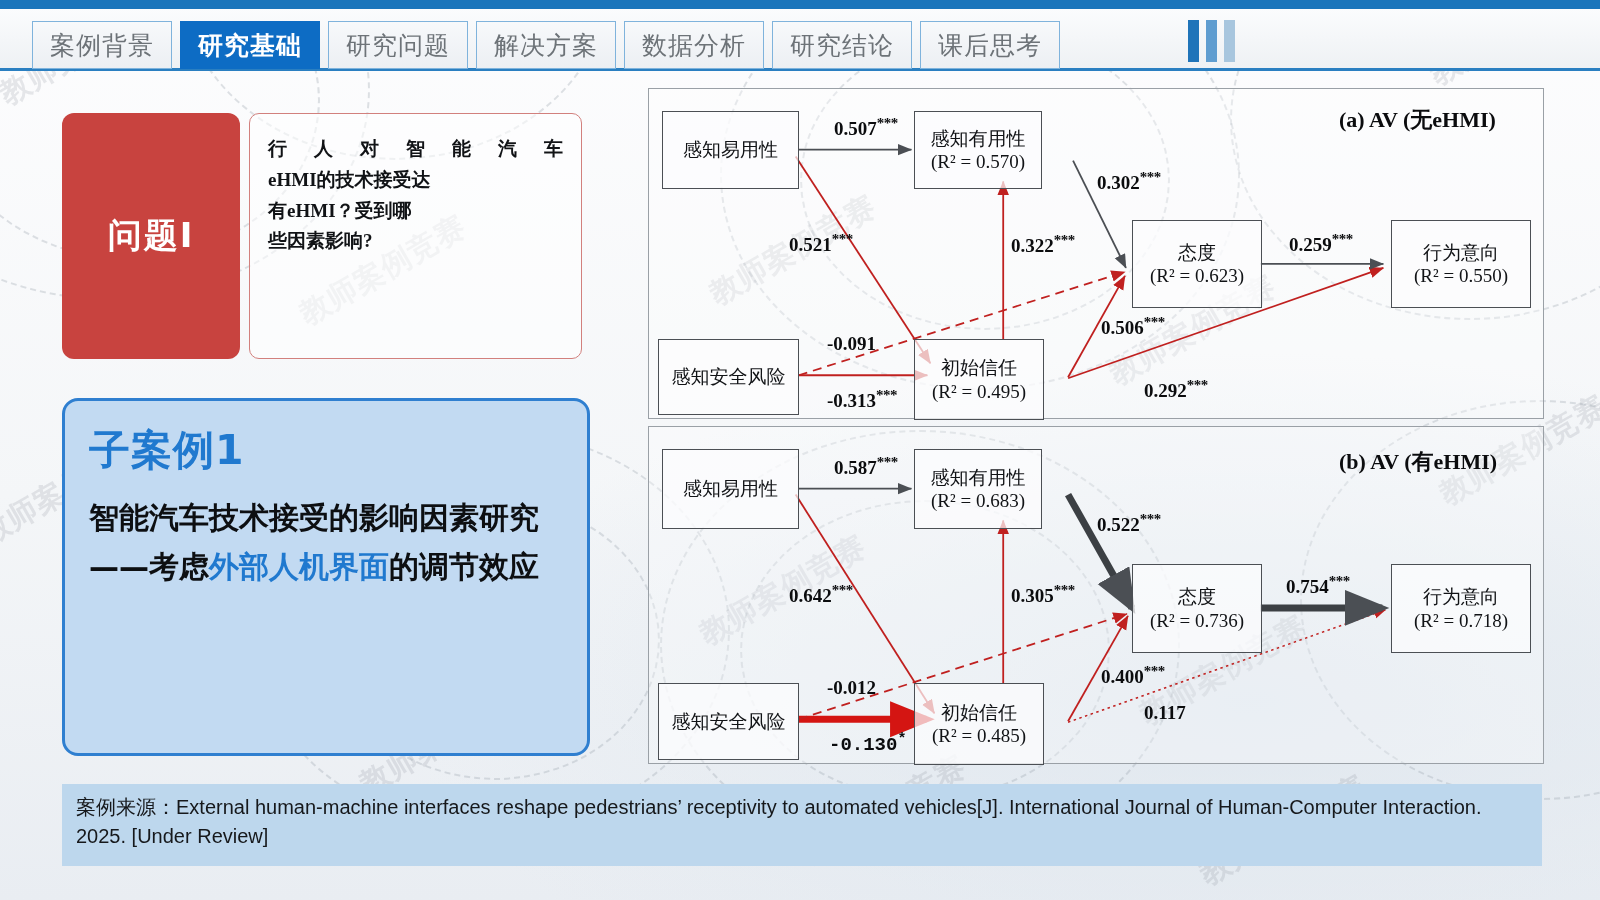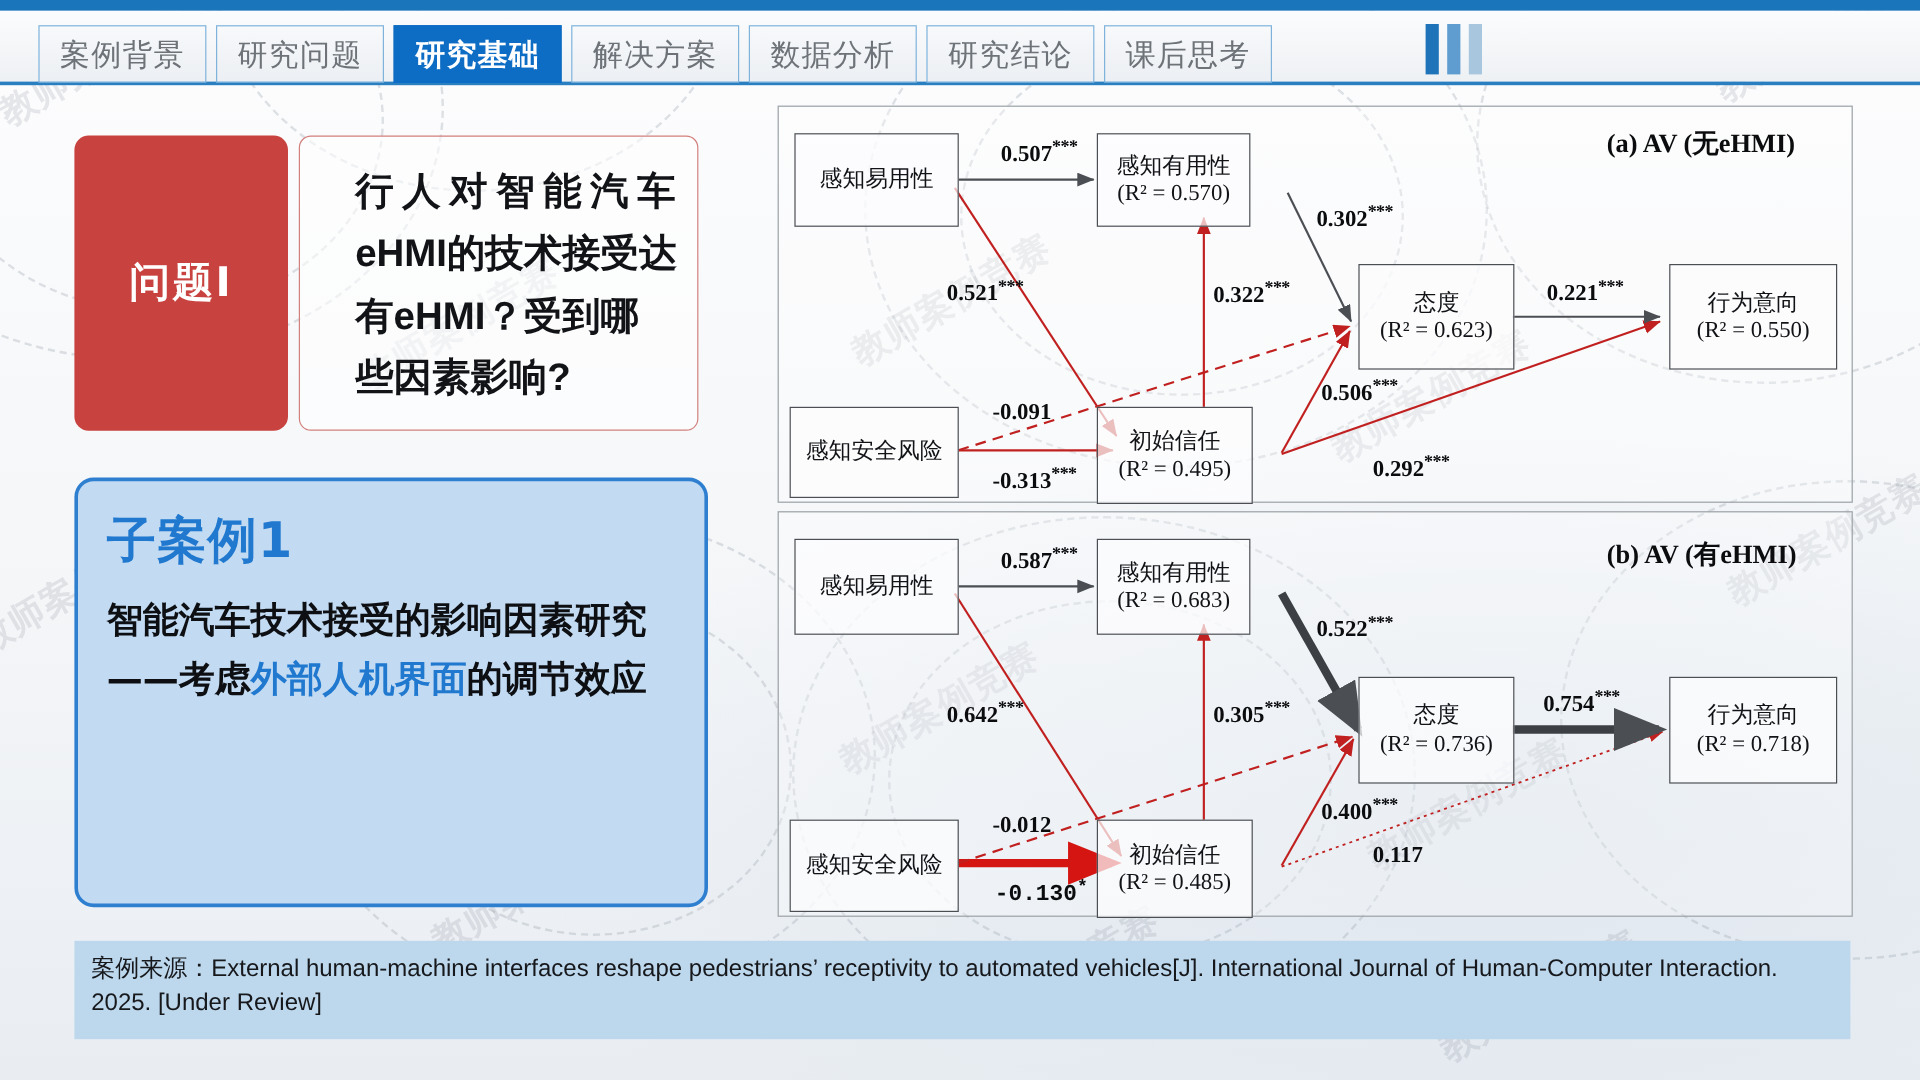--- a/index.html
+++ b/index.html
@@ -86,27 +86,26 @@
     letter-spacing: 2px;
   }
   .qtext {
     width: 333px; height: 246px;
     border: 1.5px solid #d2807d;
     border-radius: 10px;
     background: rgba(255,255,255,0.55);
     padding: 20px 18px 0 18px;
   }
   .qtext .ln {
-    font-family: Liberation Sans, sans-serif;
+    font-family: Liberation Serif, serif;
     font-weight: 700;
-    font-size: 32px;
+    font-size: 19px;
     color:#111316;
     line-height: 1.62;
     white-space: nowrap;
-    margin-left: 28px;
   }
   .qtext .ln.just { text-align: justify; text-align-last: justify; }
 
   .subcase {
     position:absolute; left:62px; top:398px;
     width: 528px; height: 358px;
     background:#c2daf2;
     border: 3px solid #2f7fd0;
     border-radius: 16px;
     padding: 22px 24px 0 24px;
@@ -225,25 +224,25 @@
     <div class="wm" style="left:880px; top:-50px;">教师案例竞赛</div>
   </div>
 
   <div class="topstrip"></div>
 
   <div class="tabbar">
     <div class="tabs">
       <div class="tab">
           <span>案例背景</span>
         </div>
-      <div class="tab">
-          <span>研究问题</span>
-        </div>
       <div class="tab active">
           <span>研究基础</span>
+        </div>
+      <div class="tab">
+          <span>研究问题</span>
         </div>
       <div class="tab">
           <span>解决方案</span>
         </div>
       <div class="tab">
           <span>数据分析</span>
         </div>
       <div class="tab">
           <span>研究结论</span>
         </div>
@@ -331,21 +330,21 @@
     <div class="caption" style="left:690px; top:16px;">(a) AV (无eHMI)</div>
 
     <div class="lbl" style="left:185px; top:26px;"><span>0.507</span><sup>***</sup></div>
     <div class="lbl" style="left:140px; top:142px;"><span>0.521</span><sup>***</sup></div>
     <div class="lbl" style="left:448px; top:80px;"><span>0.302</span><sup>***</sup></div>
     <div class="lbl" style="left:362px; top:143px;"><span>0.322</span><sup>***</sup></div>
     <div class="lbl" style="left:178px; top:298px;"><span>-0.313</span><sup>***</sup></div>
     <div class="lbl" style="left:178px; top:241px;"><span>-0.091</span><sup></sup></div>
     <div class="lbl" style="left:452px; top:225px;"><span>0.506</span><sup>***</sup></div>
     <div class="lbl" style="left:495px; top:264px;margin-top:24px;"><span>0.292</span><sup>***</sup></div>
-    <div class="lbl" style="left:640px; top:142px;"><span>0.221</span><sup>***</sup></div>
+    <div class="lbl" style="left:640px; top:142px;"><span>0.259</span><sup>***</sup></div>
   </div>
 
   <div class="panel" id="panelB">
     <svg viewBox="0 0 896 338" preserveAspectRatio="none">
       <defs>
         <marker id="ahGrayB" markerWidth="9" markerHeight="9" refX="7.6" refY="3.2" orient="auto">
           <path d="M0,0 L8,3.2 L0,6.4 z" fill="#4b4f54"></path>
         </marker>
         <marker id="ahGrayBT" markerWidth="7" markerHeight="7" refX="5.4" refY="2.6" orient="auto">
           <path d="M0,0 L6.4,2.6 L0,5.2 z" fill="#4b4f54"></path>

